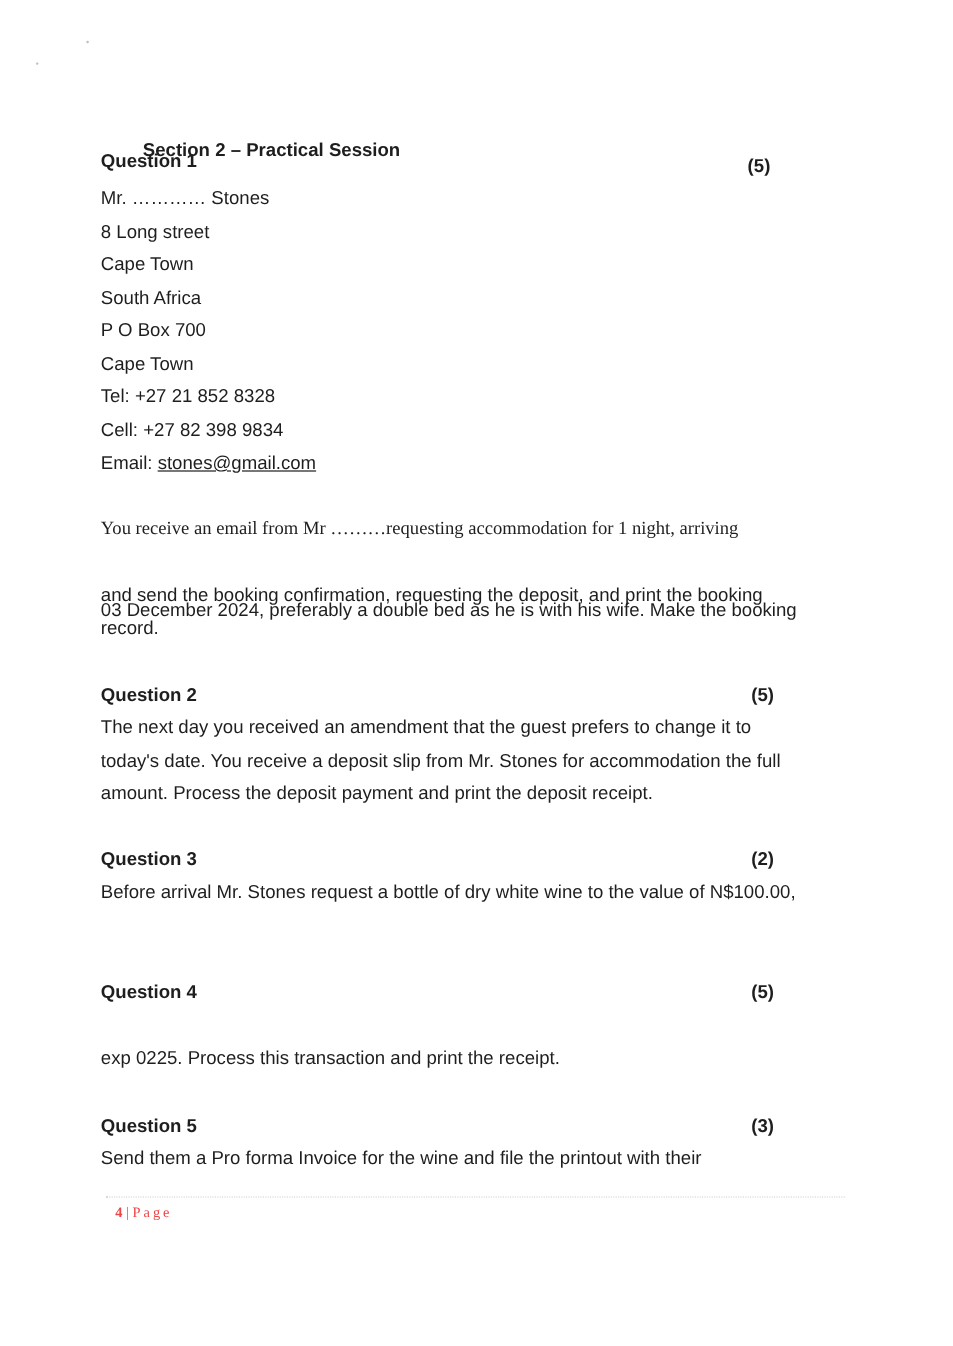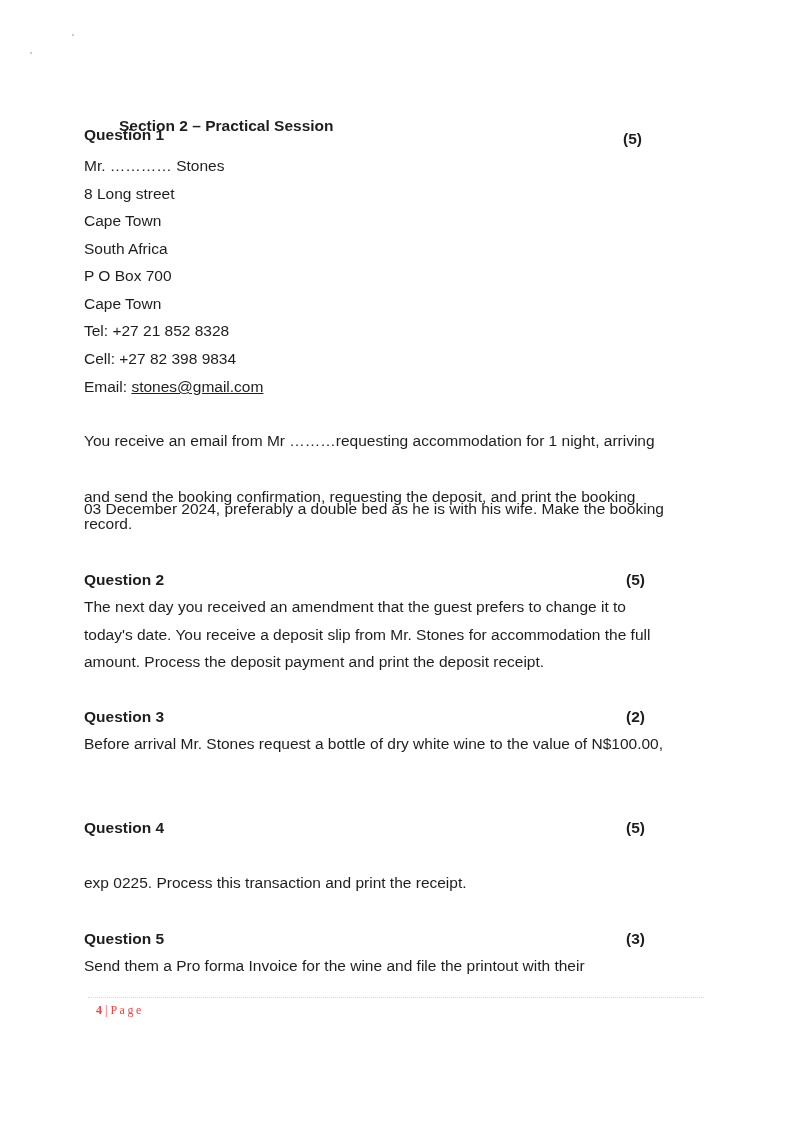--- a/index.html
+++ b/index.html
@@ -85,21 +85,21 @@
   <div class="line" style="top:211px;">Cape Town</div>
   <div class="line" style="top:239px;">South Africa</div>
   <div class="line" style="top:266px;">P O Box 700</div>
   <div class="line" style="top:294px;">Cape Town</div>
   <div class="line" style="top:321px;">Tel: +27 21 852 8328</div>
   <div class="line" style="top:349px;">Cell: +27 82 398 9834</div>
   <div class="line" style="top:377px;text-align:right;">
     <span>Email: </span><span class="email-link">stones@gmail.com</span>
   </div>
 
-  <div class="line" style="top:431px;">You receive an email from Mr ………requesting accommodation for 1 night, arriving</div>
+  <div class="line" style="top:431px;font-family:Liberation Serif, serif;">You receive an email from Mr ………requesting accommodation for 1 night, arriving</div>
   <div class="line" style="top:459px;margin-top:40px;">03 December 2024, preferably a double bed as he is with his wife. Make the booking</div>
   <div class="line" style="top:487px;">and send the booking confirmation, requesting the deposit, and print the booking</div>
   <div class="line" style="top:514px;">record.</div>
 
   <div class="line bold" style="top:570px;">Question 2</div>
   <div class="marks" style="left:626px; top:570px;">(5)</div>
   <div class="line" style="top:597px;">The next day you received an amendment that the guest prefers to change it to</div>
   <div class="line" style="top:625px;">today's date. You receive a deposit slip from Mr. Stones for accommodation the full</div>
   <div class="line" style="top:652px;">amount. Process the deposit payment and print the deposit receipt.</div>
 

